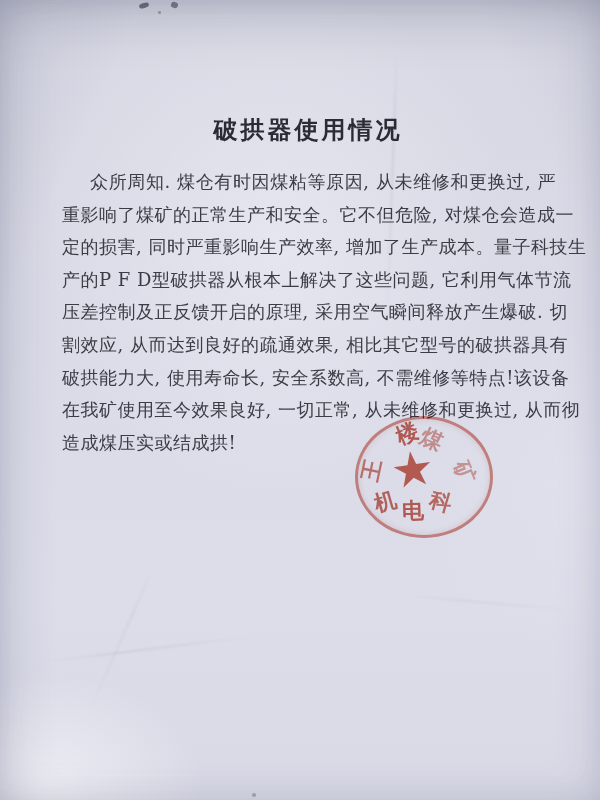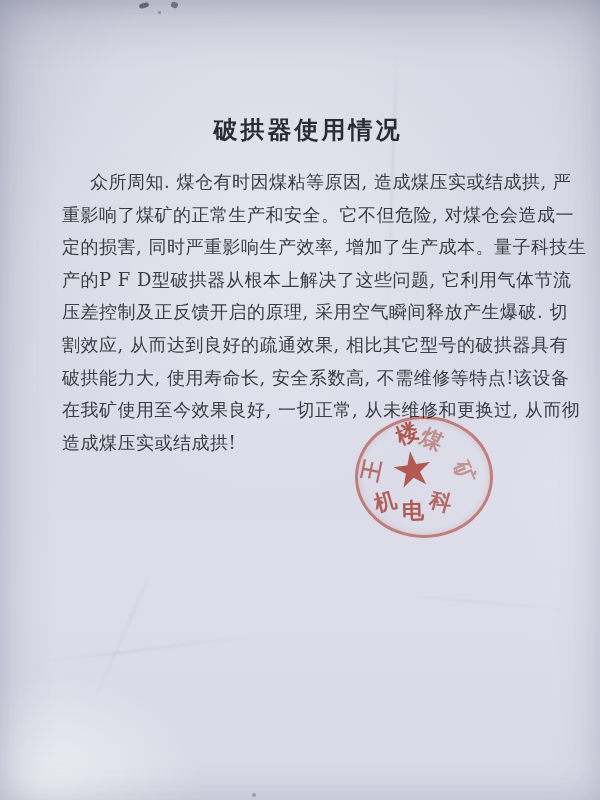--- a/index.html
+++ b/index.html
@@ -108,21 +108,21 @@
   <div class="smudge m4"></div>
 
   <div class="crease v crease1"></div>
   <div class="crease h crease2"></div>
   <div class="crease h crease3"></div>
   <div class="crease v crease4"></div>
 
   <h1 class="doc-title">破拱器使用情况</h1>
 
   <div class="body-text">
-    <div class="line first">众所周知. 煤仓有时因煤粘等原因, 造成煤压实或结成拱, 严</div>
+    <div class="line first">众所周知. 煤仓有时因煤粘等原因, 从未维修和更换过, 严</div>
     <div class="line">重影响了煤矿的正常生产和安全。它不但危险, 对煤仓会造成一</div>
     <div class="line">定的损害, 同时严重影响生产效率, 增加了生产成本。量子科技生</div>
     <div class="line">产的P F D型破拱器从根本上解决了这些问题, 它利用气体节流</div>
     <div class="line">压差控制及正反馈开启的原理, 采用空气瞬间释放产生爆破. 切</div>
     <div class="line">割效应, 从而达到良好的疏通效果, 相比其它型号的破拱器具有</div>
     <div class="line">破拱能力大, 使用寿命长, 安全系数高, 不需维修等特点!该设备</div>
     <div class="line">在我矿使用至今效果良好, 一切正常, 从未维修和更换过, 从而彻</div>
     <div class="line last">造成煤压实或结成拱!</div>
   </div>
 

